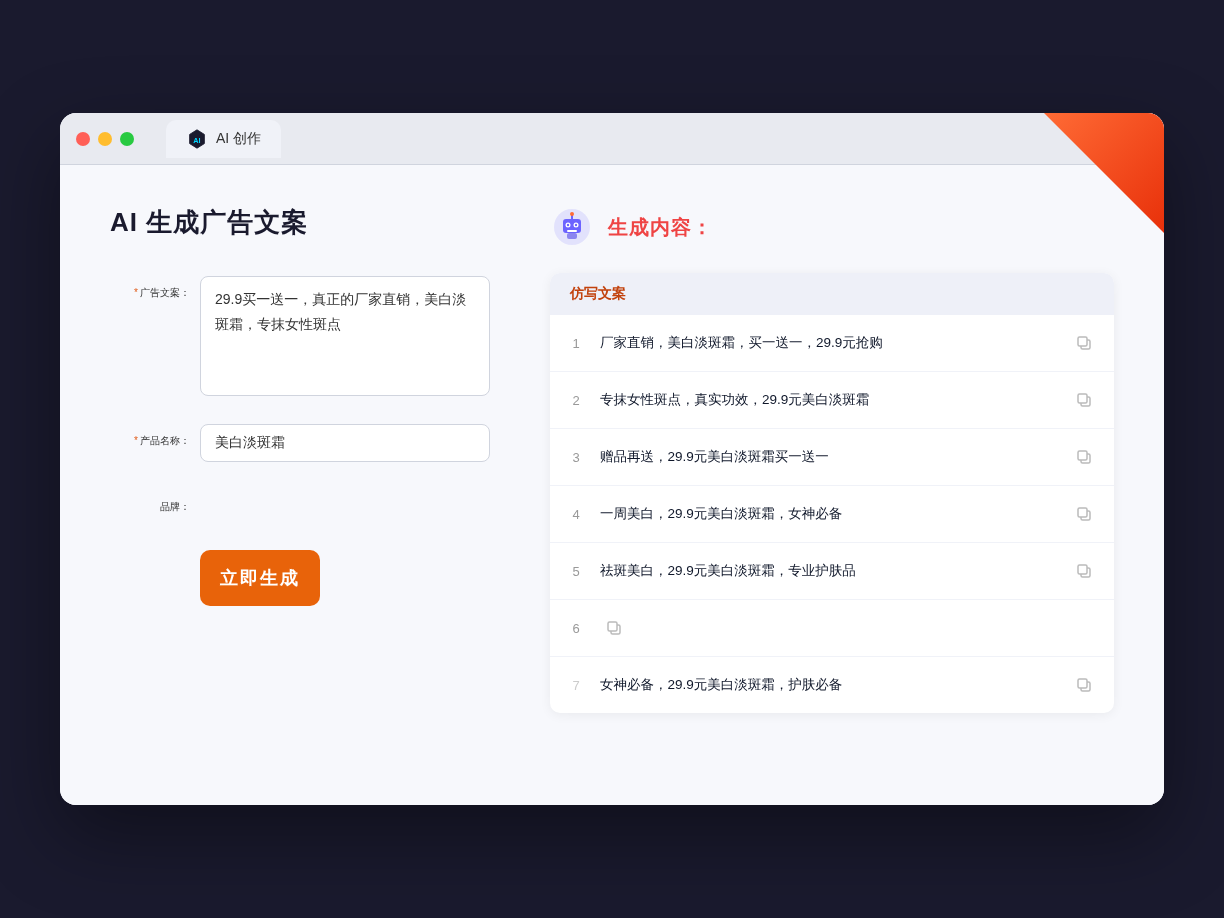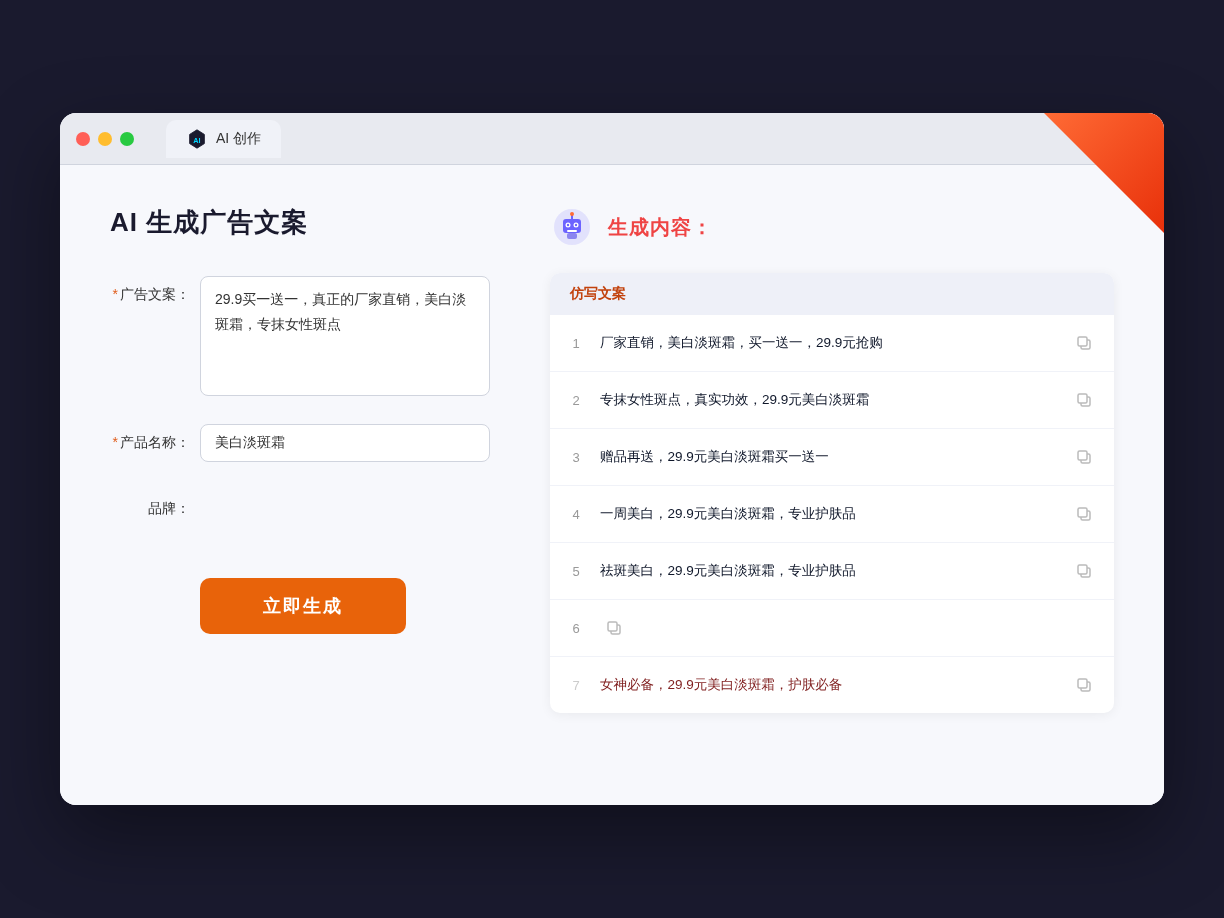--- a/index.html
+++ b/index.html
@@ -93,21 +93,21 @@
     }
 
     .form-group {
       display: flex;
       align-items: flex-start;
       margin-bottom: 28px;
       gap: 10px;
     }
 
     .form-label {
-      font-size: 14px;
+      font-size: 10px;
       color: #333;
       white-space: nowrap;
       padding-top: 10px;
       min-width: 80px;
       text-align: right;
     }
 
     .required-star {
       color: #e05c1a;
       margin-right: 2px;
@@ -129,25 +129,25 @@
       resize: none;
       height: 120px;
       line-height: 1.8;
     }
 
     .generate-btn {
       background: #e8630a;
       color: white;
       border: none;
       border-radius: 10px;
-      padding: 16px 63px;
+      padding: 16px 20px;
       font-size: 18px;
       font-weight: 600;
       cursor: pointer;
-      margin-top: 32px;
+      margin-top: 8px;
       margin-left: 90px;
       letter-spacing: 2px;
       font-family: inherit;
     }
 
     
     .right-panel {
       flex: 1;
     }
 
@@ -205,21 +205,21 @@
     }
 
     .row-text {
       flex: 1;
       font-size: 13.5px;
       color: #0f172a;
       line-height: 1.5;
     }
 
     .table-row.muted .row-text {
-      color: #7f1d1d;
+      color: #0f172a;
     }
     .table-row.muted .row-number {
       color: #ccc;
     }
 
     .copy-btn {
       width: 28px;
       height: 28px;
       display: flex;
       align-items: center;
@@ -344,21 +344,21 @@
               <span class="row-text">赠品再送，29.9元美白淡斑霜买一送一</span>
               <div class="copy-btn">
                 <svg width="16" height="16" viewBox="0 0 16 16" fill="currentColor">
       <rect x="5" y="5" width="9" height="9" rx="1.5" stroke="currentColor" stroke-width="1.5" fill="none"></rect>
       <rect x="2" y="2" width="9" height="9" rx="1.5" stroke="currentColor" stroke-width="1.5" fill="white"></rect>
     </svg>
               </div>
             </div>
             <div class="table-row">
               <span class="row-number">4</span>
-              <span class="row-text">一周美白，29.9元美白淡斑霜，专业护肤品</span>
+              <span class="row-text">一周美白，29.9元美白淡斑霜，女神必备</span>
               <div class="copy-btn">
                 <svg width="16" height="16" viewBox="0 0 16 16" fill="currentColor">
       <rect x="5" y="5" width="9" height="9" rx="1.5" stroke="currentColor" stroke-width="1.5" fill="none"></rect>
       <rect x="2" y="2" width="9" height="9" rx="1.5" stroke="currentColor" stroke-width="1.5" fill="white"></rect>
     </svg>
               </div>
             </div>
             <div class="table-row">
               <span class="row-number">5</span>
               <span class="row-text">祛斑美白，29.9元美白淡斑霜，专业护肤品</span>

